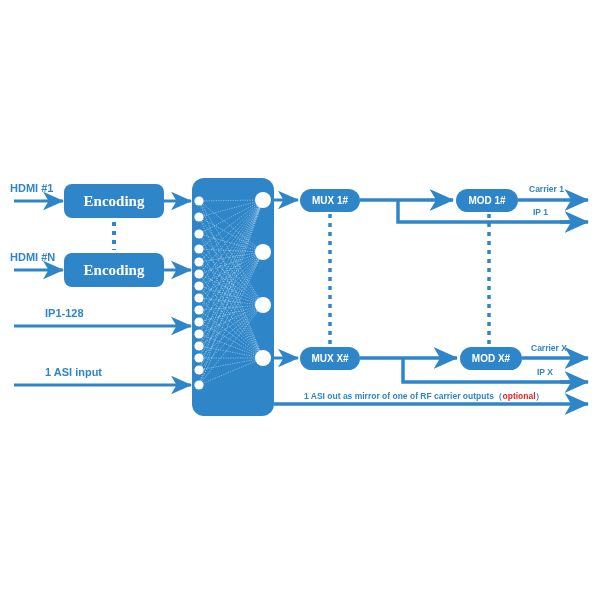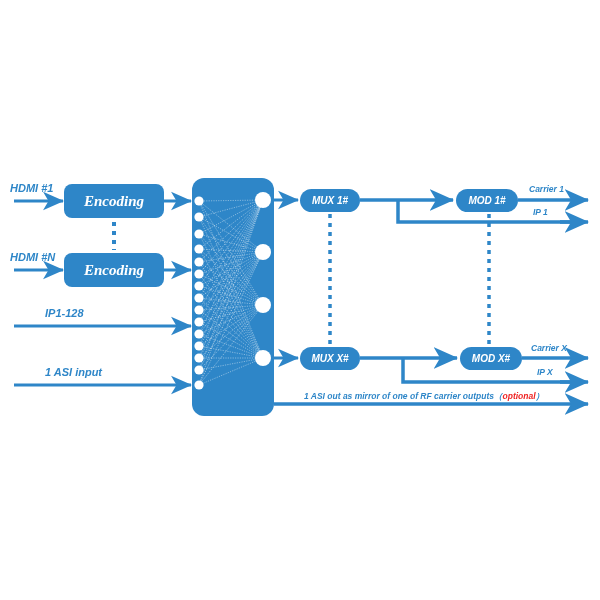--- a/index.html
+++ b/index.html
@@ -1,21 +1,21 @@
 <!DOCTYPE html>
 <html><head>
 <meta charset="utf-8">
 <style>
   html,body{margin:0;padding:0;}
   body{
     width:600px;height:600px;background:#ffffff;
     font-family:"Liberation Sans",sans-serif;
     overflow:hidden;position:relative;
   }
-  #stage{position:absolute;left:0;top:0;width:600px;height:600px;font-style:italic;}
+  #stage{position:absolute;left:0;top:0;width:600px;height:600px;}
   svg{display:block;}
   .lbl{font-family:"Liberation Sans",sans-serif;font-weight:bold;fill:#2E86C8;}
   .lbl-in{font-size:11px;}
   .lbl-out{font-size:8.5px;}
   .lbl-note{font-size:8.5px;}
   .lbl-red{font-size:8.5px;fill:#ee2222;font-weight:bold;}
   .box-txt-serif{font-family:"Liberation Serif",serif;font-weight:bold;font-size:15px;fill:#ffffff;}
   .box-txt-sans{font-family:"Liberation Sans",sans-serif;font-weight:bold;font-size:10px;fill:#ffffff;}
   .blue-fill{fill:#2E86C8;}
   .wire{stroke:#2E86C8;fill:none;}

